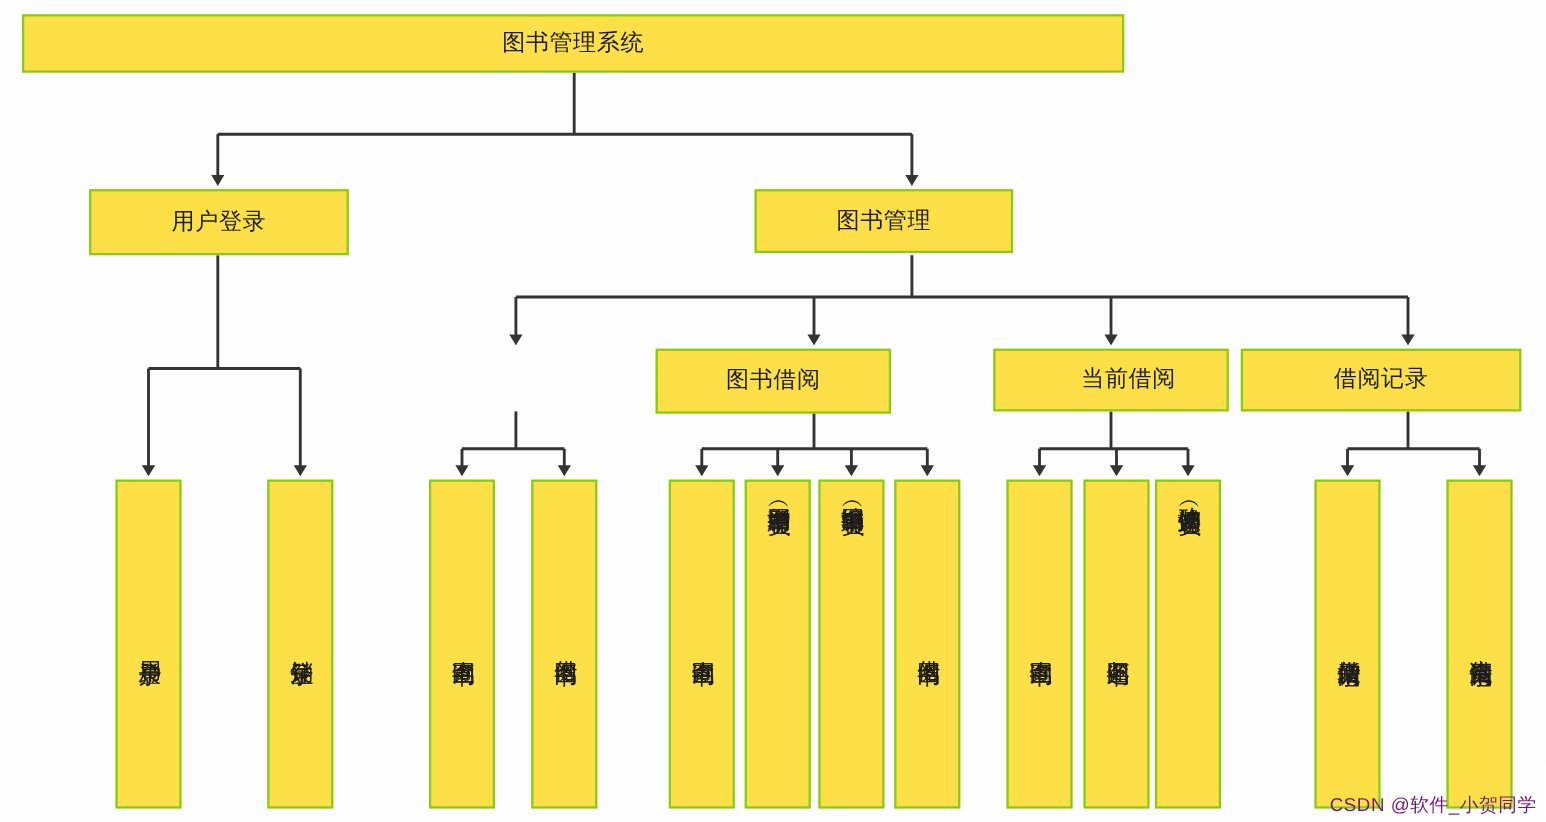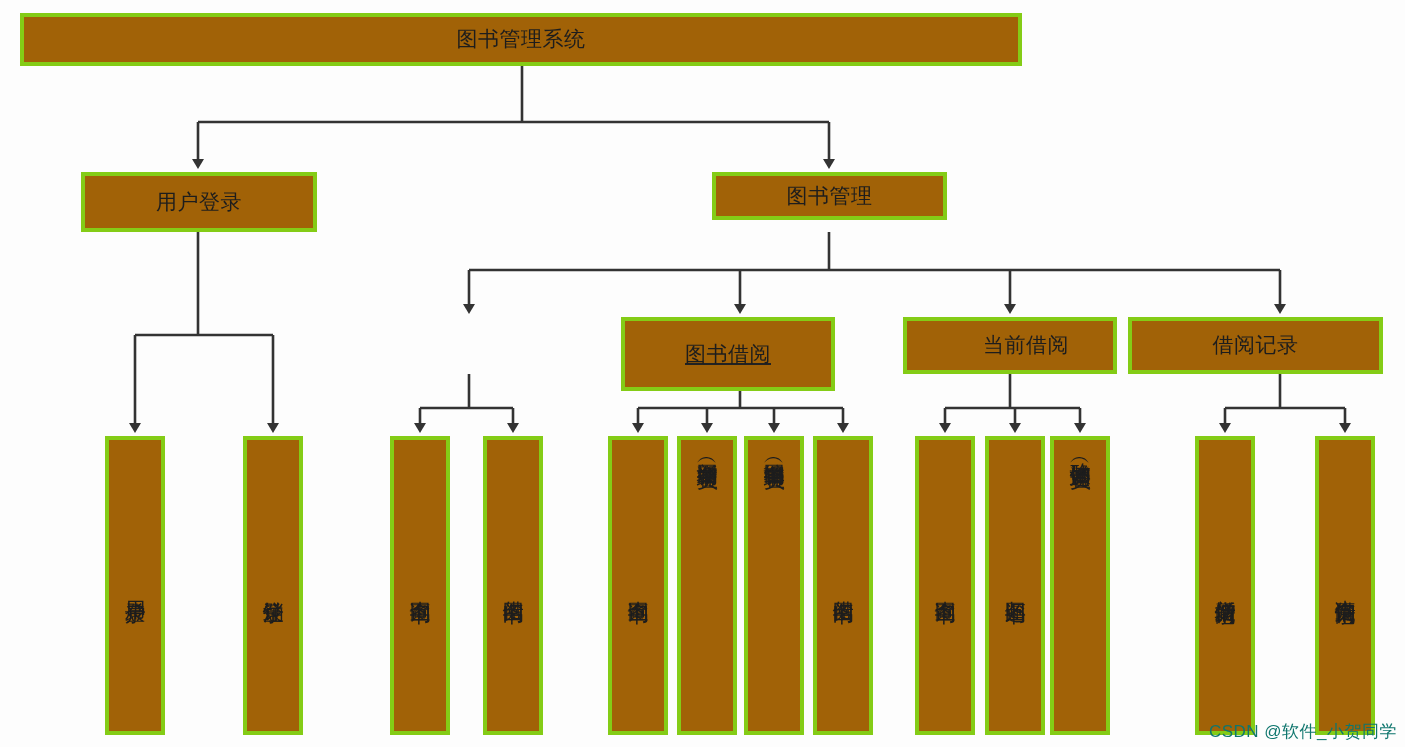--- a/index.html
+++ b/index.html
@@ -20,22 +20,22 @@
   #edges {
     position: absolute;
     left: 0;
     top: 0;
     width: 1405px;
     height: 747px;
   }
   .node {
     position: absolute;
     box-sizing: border-box;
-    background: #a16207;
-    border: 4px solid #84cc16;
+    background: #fde047;
+    border: 2px solid #84cc16;
     display: flex;
     align-items: center;
     justify-content: center;
     color: #222222;
   }
   .node-label {
     font-size: 21px;
     line-height: 1.25;
     letter-spacing: 0.5px;
     white-space: nowrap;
@@ -56,21 +56,21 @@
   }
   .node.vertical.centered {
     align-items: center;
     padding-top: 0;
   }
   #watermark {
     position: absolute;
     right: 8px;
     bottom: 4px;
     font-size: 17px;
-    color: #0f766e;
+    color: #701a75;
     white-space: nowrap;
     letter-spacing: 0.5px;
   }
 </style>
 </head>
 <body>
 
 <div id="canvas">
 
   <svg id="edges" viewBox="0 0 1405 747" xmlns="http://www.w3.org/2000/svg">
@@ -123,25 +123,25 @@
     </g>
   </svg>
 
   <div class="node" style="left: 20px; top: 13px; width: 1002px; height: 53px;">
     <span class="node-label">图书管理系统</span>
   </div>
 
   <div class="node" style="left: 81px; top: 172px; width: 236px; height: 60px;">
     <span class="node-label">用户登录</span>
   </div>
-  <div class="node" style="left: 712px; top: 172px; width: 235px; height: 48px;">
+  <div class="node" style="left: 686px; top: 172px; width: 235px; height: 58px;">
     <span class="node-label">图书管理</span>
   </div>
 
-  <div class="node" style="left: 621px; top: 317px; width: 214px; height: 74px; text-decoration: underline;">
+  <div class="node" style="left: 596px; top: 317px; width: 214px; height: 59px;">
     <span class="node-label">图书借阅</span>
   </div>
   <div class="node" style="left: 903px; top: 317px; width: 214px; height: 57px; padding-left: 32px;">
     <span class="node-label">当前借阅</span>
   </div>
   <div class="node" style="left: 1128px; top: 317px; width: 255px; height: 57px; text-align: center;">
     <span class="node-label">借阅记录</span>
   </div>
 
   <div class="node vertical centered" style="left: 105px; top: 436px; width: 60px; height: 299px;">

